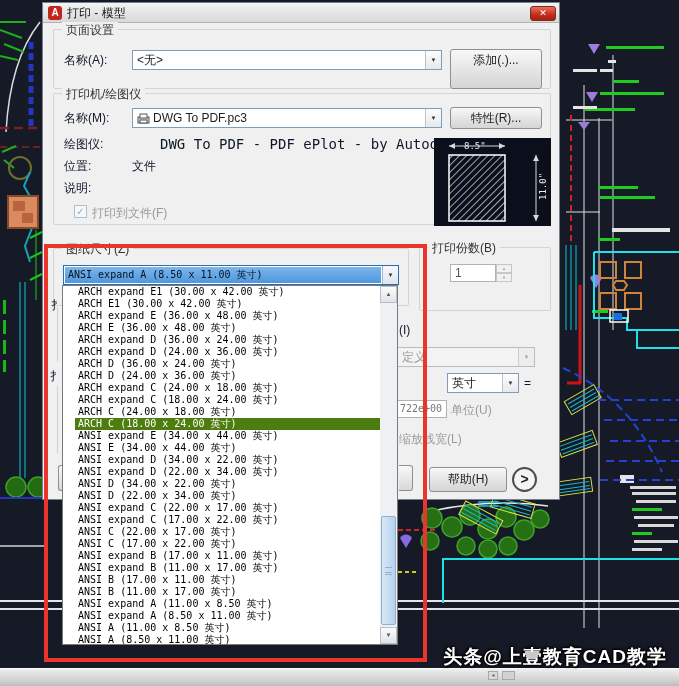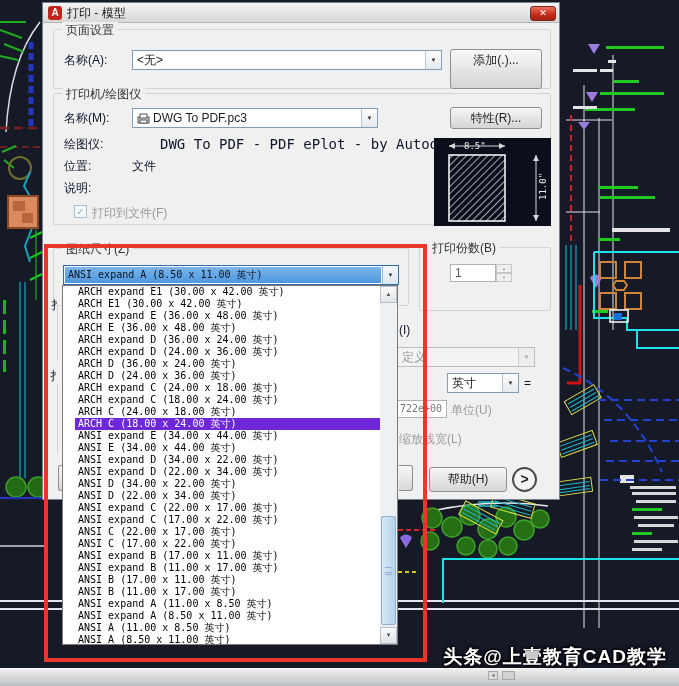--- a/index.html
+++ b/index.html
@@ -63,21 +63,21 @@
   .spin-btns { position:absolute; width:16px; height:18px; }
   .spin-btns div { height:9px; background:#f0f0f0; border:1px solid #c6c6c6; font-size:4px;
                    color:#999; text-align:center; line-height:7px; }
 
   
   .listbox { position:absolute; left:62px; top:285px; width:336px; height:360px;
              background:#fff; border:1px solid #7a7a7a; z-index:3; }
   .list-rows { position:absolute; left:12px; top:0; width:317px; height:358px; overflow:hidden; }
   .list-row { height:12px; line-height:12px; font-size:10px; color:#000; padding-left:3px;
               font-family:"DejaVu Sans Mono", monospace; white-space:nowrap; cursor:default; }
-  .list-row.selected { background:#6d28d9; color:#fff; }
+  .list-row.selected { background:#4d7c0f; color:#fff; }
   .vscroll { position:absolute; right:0; top:0; width:17px; height:358px; background:#eef1f4; }
   .scroll-btn { position:absolute; left:0; width:17px; height:17px; background:linear-gradient(#fbfbfb,#dfe3e8);
                 border:1px solid #b9bfc6; font-size:6px; color:#555; text-align:center; line-height:15px; }
   .scroll-thumb { position:absolute; left:1px; width:15px; background:linear-gradient(90deg,#d7e8f7,#b5d2ec);
                   border:1px solid #93aec8; border-radius:2px; }
   .grips { position:absolute; left:3px; right:3px; top:50%; margin-top:-4px; height:8px;
            border-top:1px solid #8fb2d4; border-bottom:1px solid #8fb2d4; }
   .grips::before { content:""; display:block; height:4px; border-bottom:1px solid #8fb2d4; }
 
   
@@ -296,21 +296,21 @@
       <div class="combo" style="left:78px;top:20px;width:310px;">
         <span class="val">&lt;无&gt;</span>
         <span class="arrowzone">▼</span>
       </div>
       <div class="btn" style="left:396px;top:19px;width:92px;height:40px;line-height:20px;">添加(.)...</div>
     </div>
 
     <div class="groupbox" style="left:10px;top:90px;width:498px;height:132px;">
       <span class="grouplabel">打印机/绘图仪</span>
       <span class="lbl" style="left:10px;top:16px;">名称(M):</span>
-      <div class="combo" style="left:78px;top:14px;width:246px;">
+      <div class="combo" style="left:78px;top:14px;width:310px;">
         <span class="val" style="left:20px;">DWG To PDF.pc3</span>
         <svg style="position:absolute;left:4px;top:4px;" width="13" height="11">
           <rect x="1" y="4" width="11" height="6" fill="#cfd4da" stroke="#555"></rect>
           <rect x="3" y="1" width="7" height="4" fill="#fff" stroke="#555"></rect>
           <rect x="3" y="7" width="7" height="3" fill="#fff" stroke="#555"></rect>
         </svg>
         <span class="arrowzone">▼</span>
       </div>
       <div class="btn" style="left:396px;top:13px;width:92px;height:22px;line-height:20px;">特性(R)...</div>
       <span class="lbl" style="left:10px;top:42px;">绘图仪:</span>

